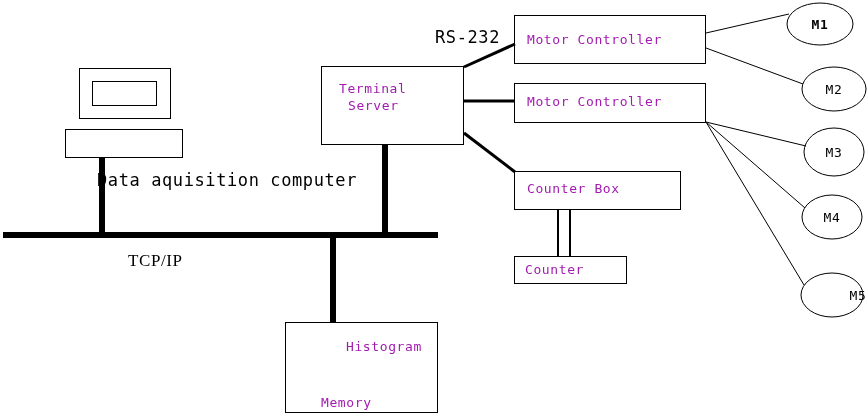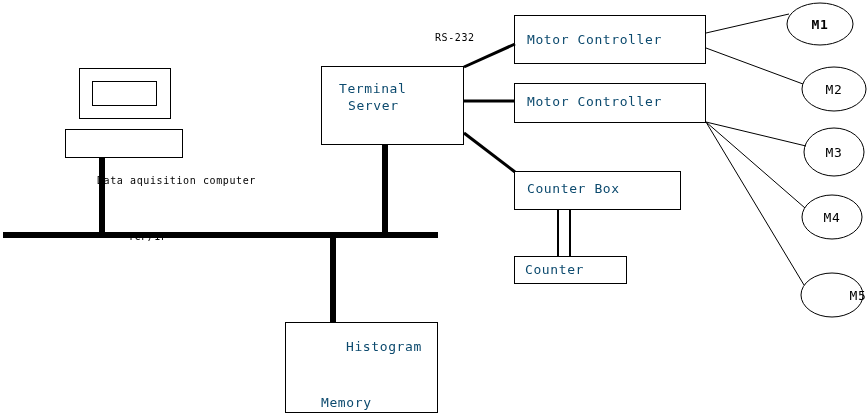--- a/index.html
+++ b/index.html
@@ -29,28 +29,28 @@
     position: absolute;
     border: 1px solid #000000;
     background: transparent;
     box-sizing: border-box;
   }
   .node-label {
     position: absolute;
     font-family: "DejaVu Sans Mono", "Liberation Mono", monospace;
     font-size: 13px;
     line-height: 17px;
-    color: #0c4a6e;
+    color: #a21caf;
     white-space: pre;
     letter-spacing: 0.6px;
   }
   .free-label {
     position: absolute;
     font-family: "DejaVu Sans Mono", "Liberation Mono", monospace;
-    font-size: 10px;
+    font-size: 17px;
     line-height: 17px;
     color: #000000;
     white-space: pre;
     letter-spacing: 0.6px;
   }
   .ellipse-label {
     position: absolute;
     font-family: "DejaVu Sans Mono", "Liberation Mono", monospace;
     font-size: 13px;
     color: #000000;
@@ -103,21 +103,21 @@
   <div class="node-box" style="left:92px; top:81px; width:65px; height:25px;"></div>
   <div class="node-box" style="left:65px; top:129px; width:118px; height:29px;"></div>
   <div class="free-label" style="left:65px; top:172px;padding-left:32px;">Data aquisition computer</div>
 
   <div class="node-box" style="left:321px; top:66px; width:143px; height:79px;"></div>
   <div class="node-label" style="left:339px; top:80px;">Terminal</div>
   <div class="node-label" style="left:348px; top:97px;">Server</div>
 
   <div class="free-label" style="left:435px; top:29px;">RS-232</div>
 
-  <div class="free-label" style="left:128px; top:228px;">TCP/IP</div>
+  <div class="free-label" style="left:128px; top:252px;font-family:Liberation Serif, serif;">TCP/IP</div>
 
   <div class="node-box" style="left:514px; top:15px; width:192px; height:49px;"></div>
   <div class="node-label" style="left:527px; top:31px;">Motor Controller</div>
 
   <div class="node-box" style="left:514px; top:83px; width:192px; height:40px;"></div>
   <div class="node-label" style="left:527px; top:93px;">Motor Controller</div>
 
   <div class="node-box" style="left:514px; top:171px; width:167px; height:39px;"></div>
   <div class="node-label" style="left:527px; top:180px;">Counter Box</div>
 

